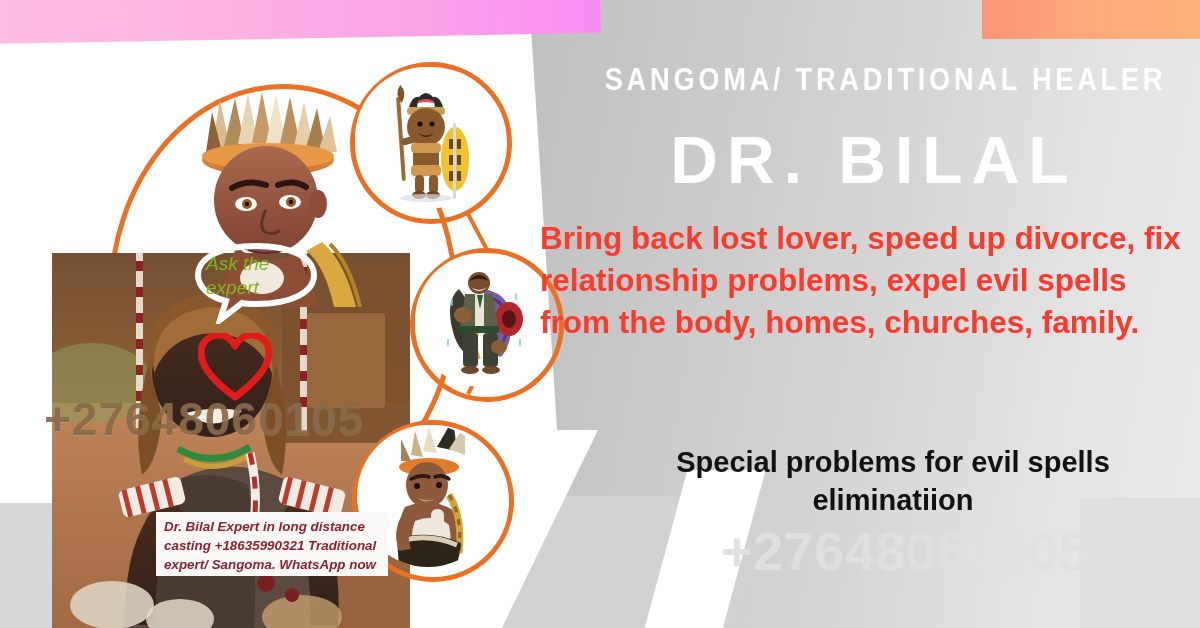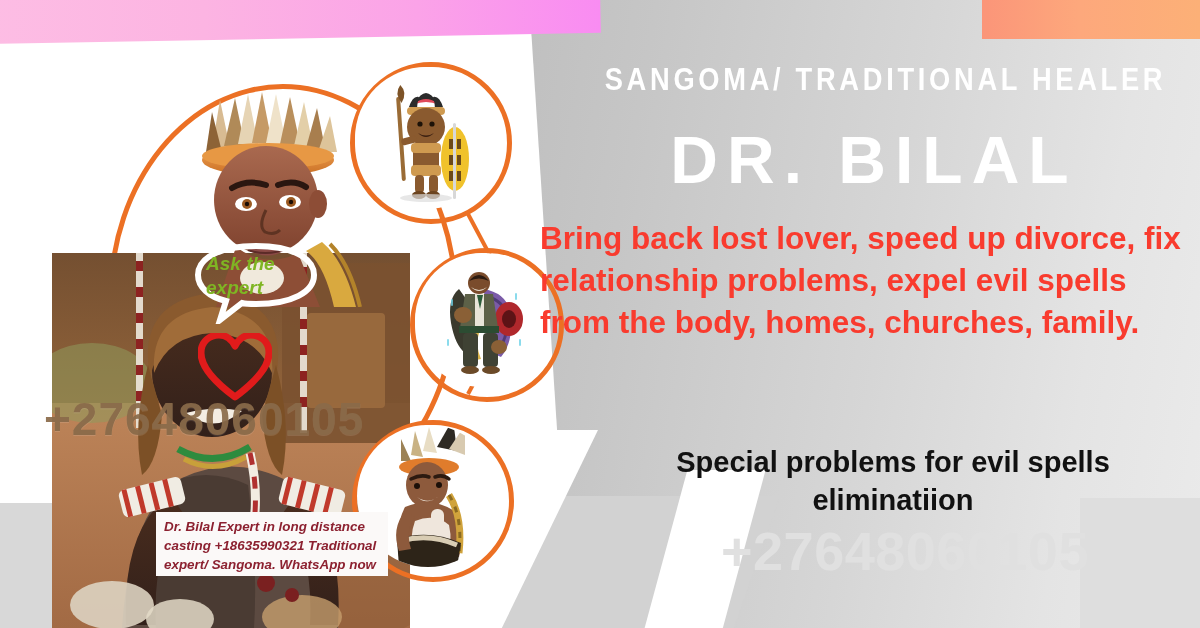--- a/index.html
+++ b/index.html
@@ -100,21 +100,21 @@
     text-shadow:0 1px 0 rgba(255,255,255,.12);white-space:nowrap;
   }
   .heart{
     position:absolute;left:198px;top:333px;width:74px;height:68px;z-index:17;
   }
   .bubble{
     position:absolute;left:192px;top:242px;width:128px;height:82px;z-index:19;
   }
   .bubble-txt{
     position:absolute;left:206px;top:252px;width:110px;z-index:20;
-    color:#7fb523;font-weight:700;font-style:italic;font-size:19px;
+    color:#7fb523;font-weight:400;font-style:italic;font-size:19px;
     line-height:1.25;text-align:left;
   }
   .caption{
     position:absolute;left:156px;top:512px;width:232px;height:64px;z-index:19;
     background:#fbf9f8;padding:5px 6px 4px 8px;box-sizing:border-box;
     overflow:hidden;
   }
   .caption p{
     margin:0;font-style:italic;font-weight:700;font-size:13.4px;
     line-height:1.42;color:#8c2130;white-space:nowrap;

